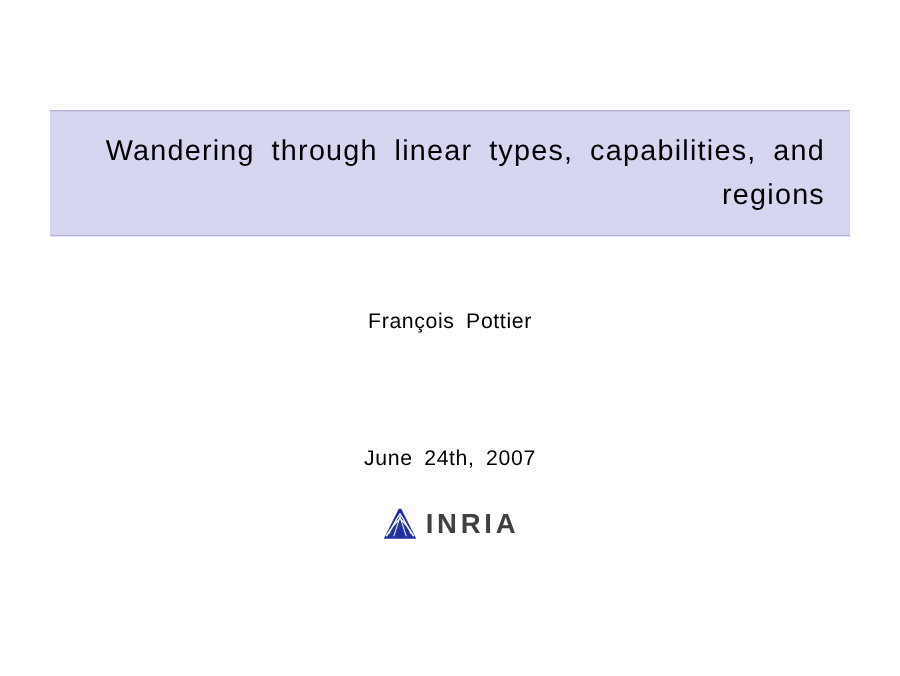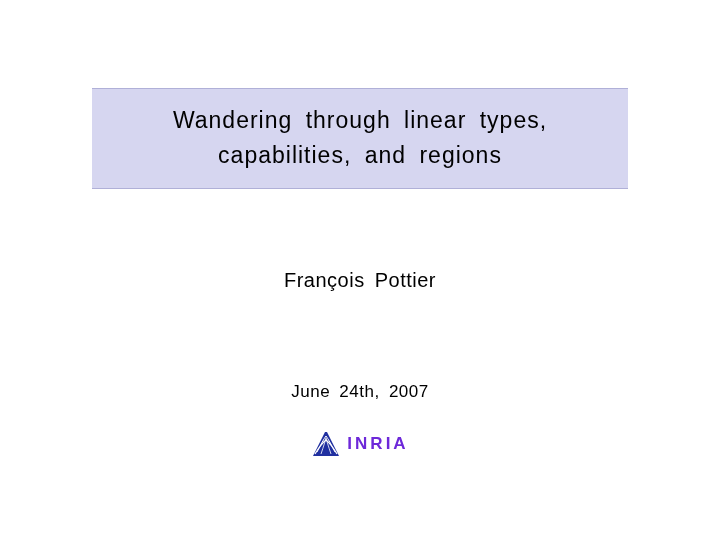--- a/index.html
+++ b/index.html
@@ -11,38 +11,38 @@
       width: 720px;
       height: 541px;
       background: #ffffff;
       font-family: 'Comic Sans MS', cursive, sans-serif;
       display: flex;
       flex-direction: column;
       align-items: center;
       color: #000;
     }
     .title-block {
-      width: 536px;
+      width: 640px;
       margin-top: 88px;
       background: #d6d6f0;
       border-top: 1px solid #b0b0d8;
       border-bottom: 1px solid #b0b0d8;
       padding: 14px 20px 16px 20px;
-      text-align: center;
+      text-align: right;
     }
     .title-text {
       font-size: 23px;
       line-height: 1.5;
       letter-spacing: 1px;
       word-spacing: 6px;
       font-weight: normal;
     }
     .author {
-      margin-top: 80px;
-      font-size: 20px;
+      margin-top: 58px;
+      font-size: 17px;
       letter-spacing: 0.5px;
       word-spacing: 4px;
     }
     .date {
       margin-top: 90px;
       font-size: 17px;
       letter-spacing: 0.5px;
       word-spacing: 4px;
     }
     .logo {
@@ -55,24 +55,24 @@
       width: 30px;
       height: 28px;
       position: relative;
     }
     .logo-mark svg {
       width: 100%;
       height: 100%;
     }
     .logo-text {
       font-family: Arial, Helvetica, sans-serif;
-      font-size: 17px;
+      font-size: 22px;
       font-weight: bold;
       letter-spacing: 3px;
-      color: #6d28d9;
+      color: #404040;
     }
   </style>
 </head>
 <body>
 
 <div class="title-block">
   <div class="title-text">Wandering through linear types, capabilities, and regions</div>
 </div>
 
 <div class="author">François Pottier</div>

